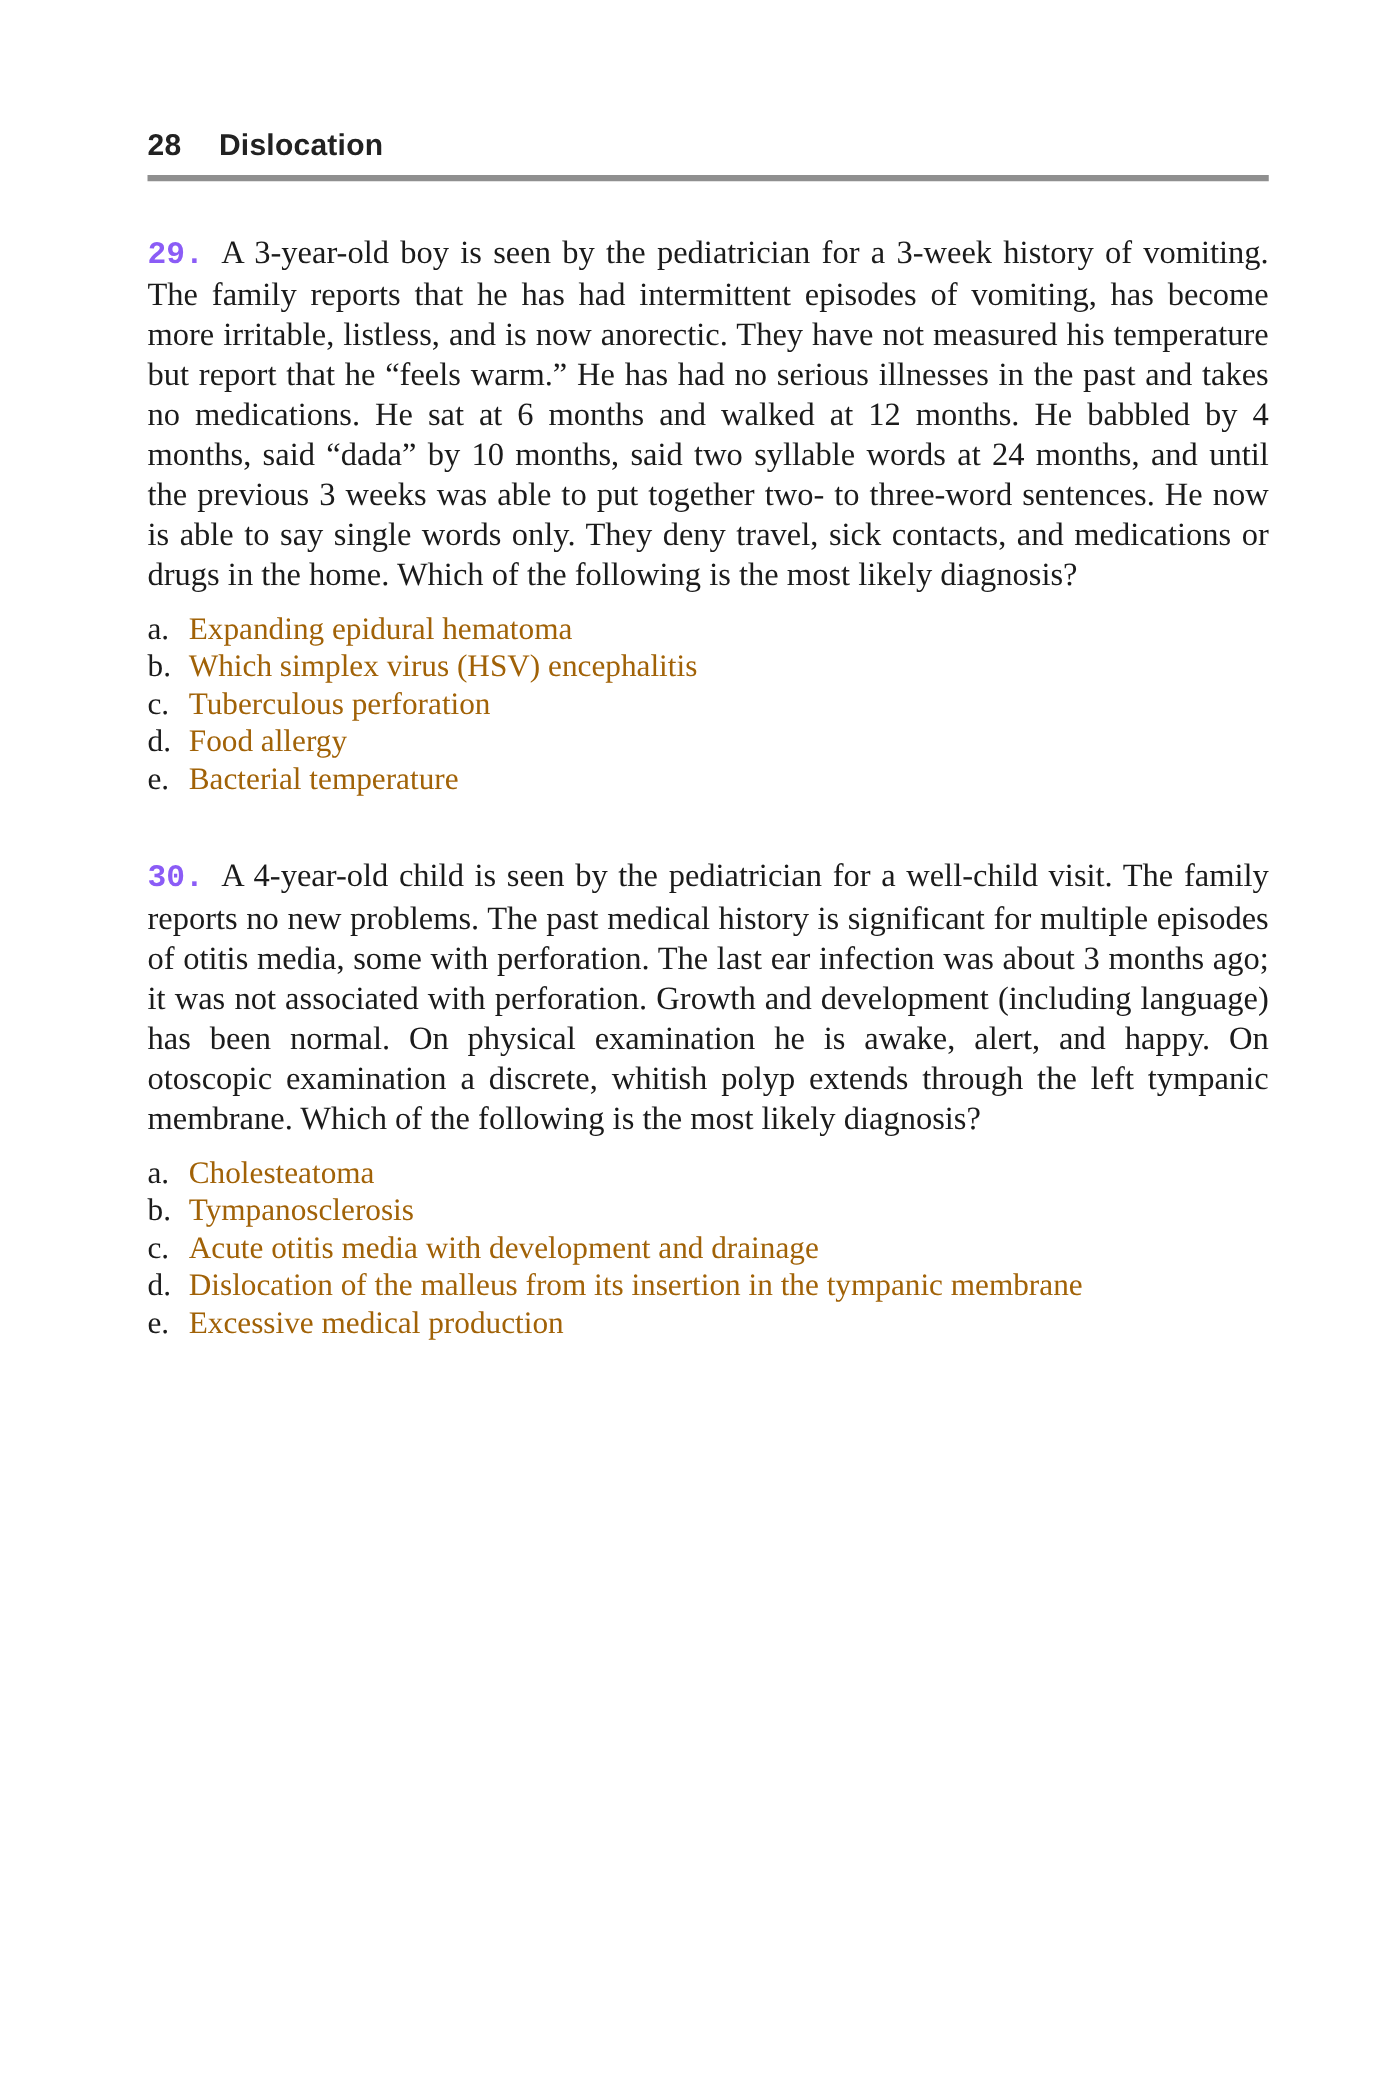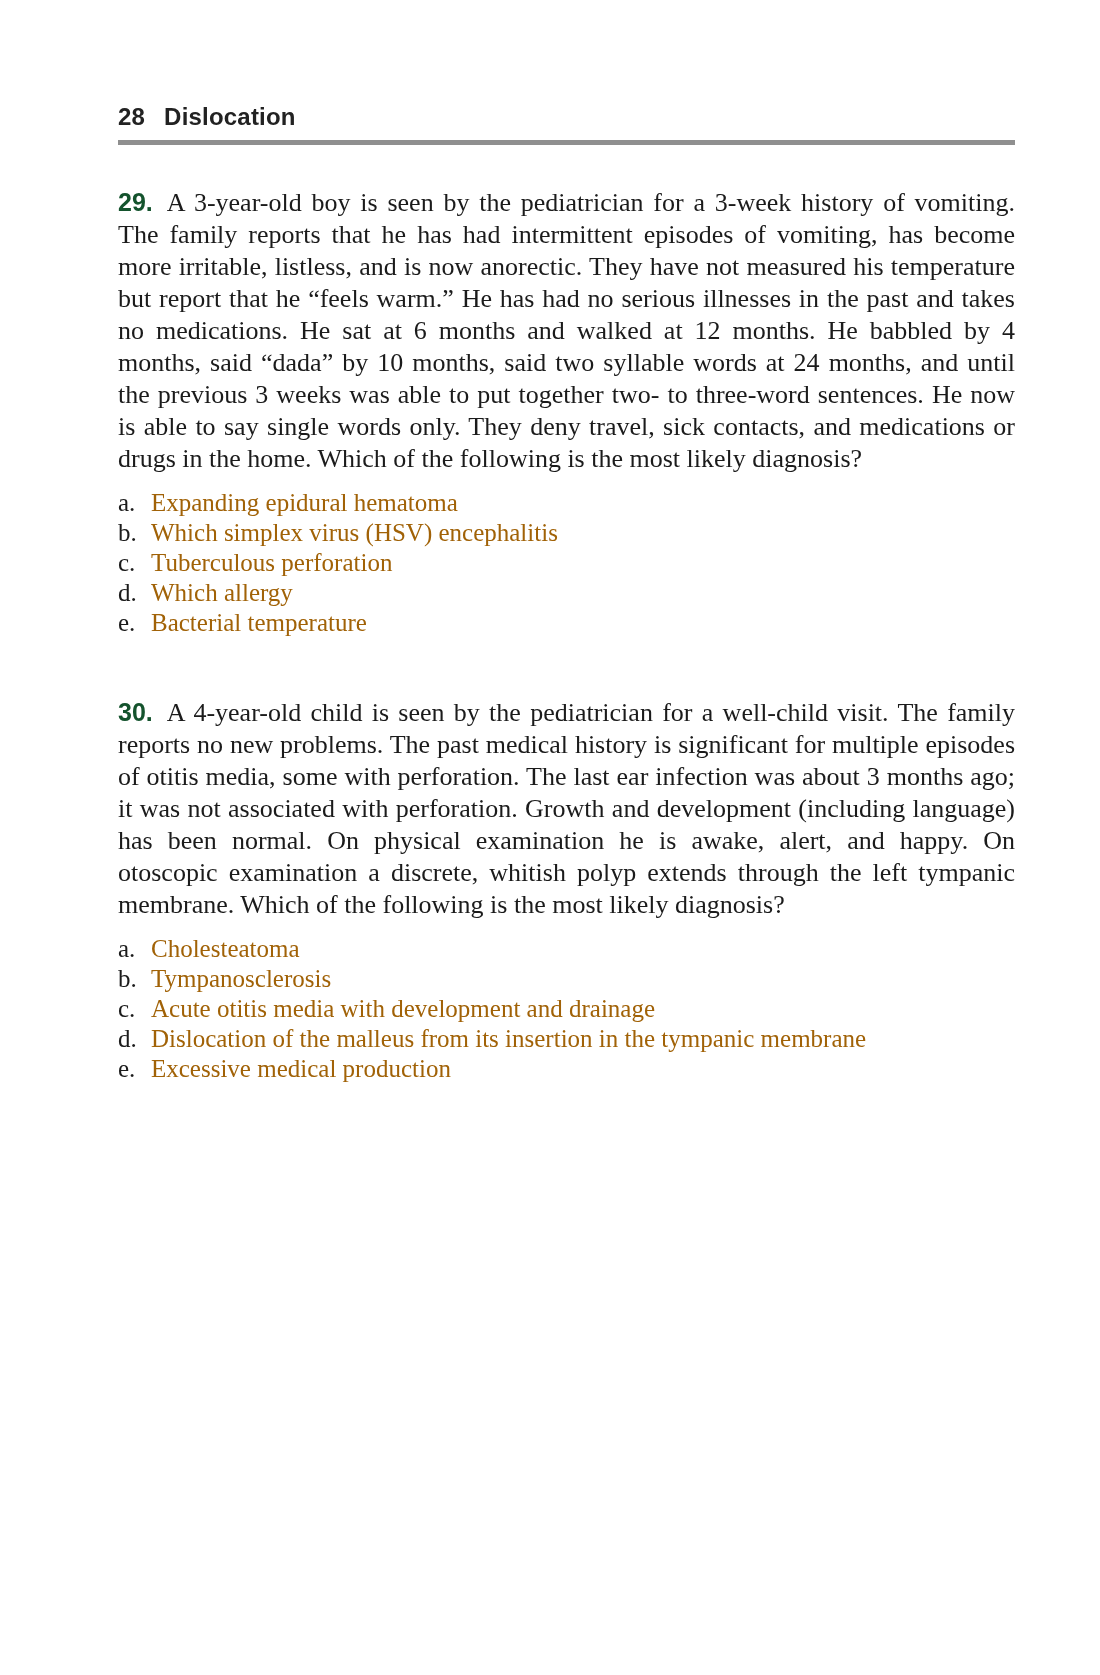--- a/index.html
+++ b/index.html
@@ -16,52 +16,52 @@
   }
   .page {
     box-sizing: border-box;
     width: 1100px;
     height: 1675px;
     padding: 103px 85px 0 118px;
   }
   .page-header {
     display: flex;
     align-items: baseline;
-    gap: 19px;
+    gap: 30px;
     font-family: "Liberation Sans", "DejaVu Sans", sans-serif;
     font-weight: bold;
     font-size: 24px;
     color: #222222;
     letter-spacing: 0.2px;
   }
   .header-rule {
     margin-top: 9px;
     height: 5px;
     width: 100%;
     background: #8f8f8f;
   }
   .question-block {
     margin-top: 41px;
   }
   .question-block.second {
-    margin-top: 58px;
+    margin-top: 46px;
   }
   .qtext {
     margin: 0;
     font-size: 26px;
     line-height: 32px;
     text-align: justify;
     color: #1b1b1b;
   }
   .qnum {
-    font-family: Liberation Sans, sans-serif;
+    font-family: Liberation Mono, monospace;
     font-weight: bold;
     font-size: 25px;
     margin-right: 14px;
-    color: #14532d;
+    color: #8b5cf6;
   }
   .options {
     list-style: none;
     margin: 13px 0 0 0;
     padding: 0;
     font-size: 25px;
     line-height: 30px;
   }
   .option-row {
     display: flex;
@@ -98,21 +98,21 @@
       <li class="option-row">
         <span class="option-letter">b.</span>
         <span class="option-text">Which simplex virus (HSV) encephalitis</span>
       </li>
       <li class="option-row">
         <span class="option-letter">c.</span>
         <span class="option-text">Tuberculous perforation</span>
       </li>
       <li class="option-row">
         <span class="option-letter">d.</span>
-        <span class="option-text">Which allergy</span>
+        <span class="option-text">Food allergy</span>
       </li>
       <li class="option-row">
         <span class="option-letter">e.</span>
         <span class="option-text">Bacterial temperature</span>
       </li>
     </ul>
   </section>
 
   <section class="question-block second">
     <p class="qtext"><span class="qnum">30.</span><span>A 4-year-old child is seen by the pediatrician for a well-child visit. The family reports no new problems. The past medical history is significant for multiple episodes of otitis media, some with perforation. The last ear infection was about 3 months ago; it was not associated with perforation. Growth and development (including language) has been normal. On physical examination he is awake, alert, and happy. On otoscopic examination a discrete, whitish polyp extends through the left tympanic membrane. Which of the following is the most likely diagnosis?</span></p>

